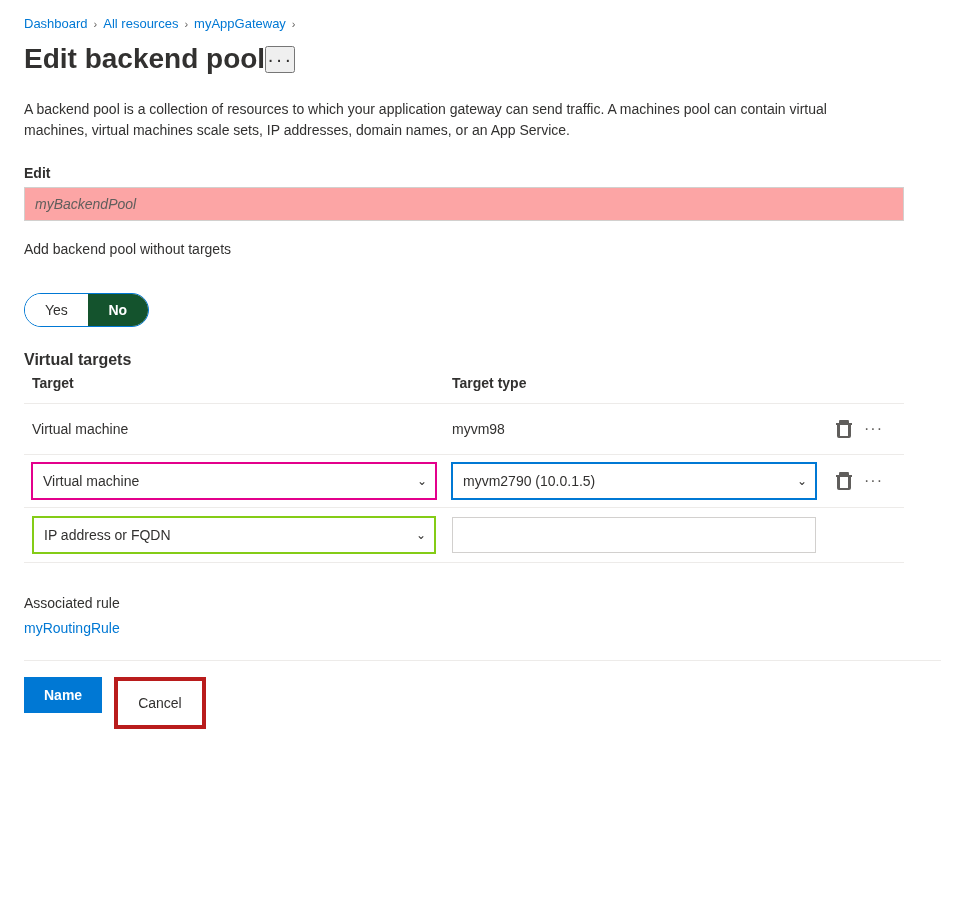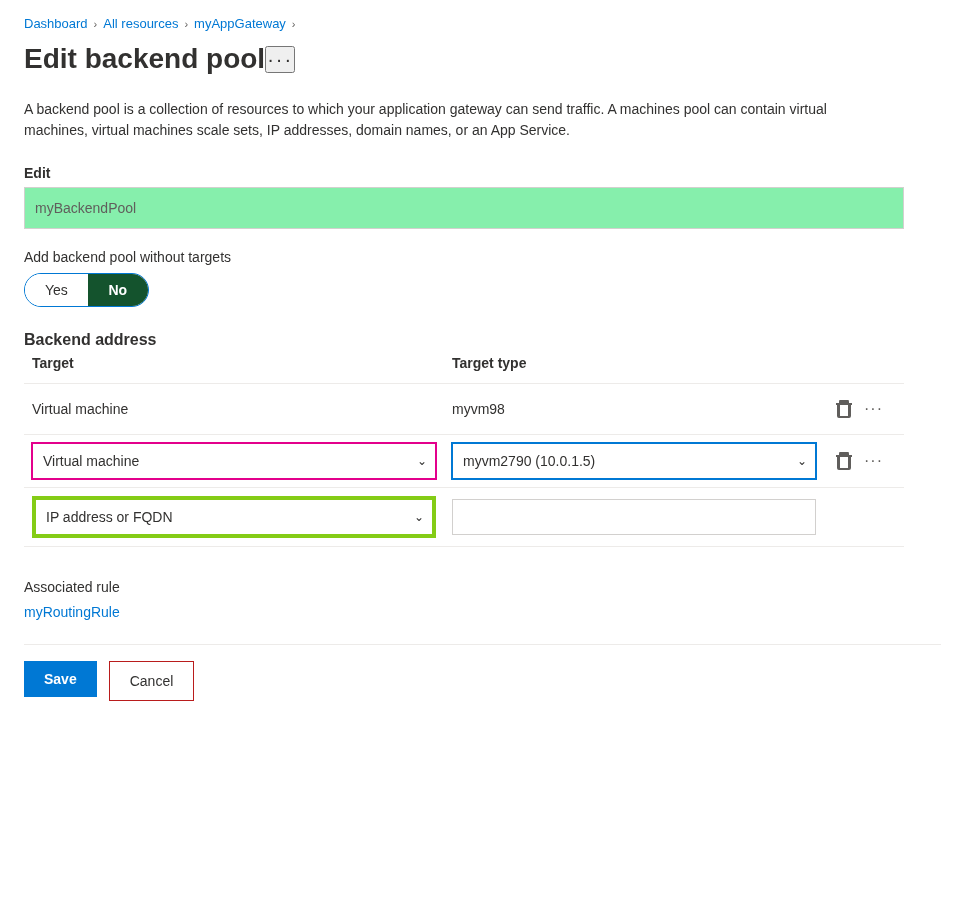--- a/index.html
+++ b/index.html
@@ -61,42 +61,44 @@
     }
     .field-label {
       font-size: 14px;
       font-weight: 600;
       color: #323130;
       margin-bottom: 6px;
     }
     .text-input {
       width: 100%;
       max-width: 880px;
-      padding: 20px 10px;
+      padding: 12px 10px;
       font-size: 14px;
       border: 1px solid #d2d0ce;
-      background: #86efac;
+      background: #fca5a5;
       color: #605e5c;
       height: 34px;
       outline: none;
+      font-style: italic;
     }
     .toggle-section {
       margin-bottom: 24px;
     }
     .toggle-label {
       font-size: 14px;
       color: #323130;
       margin-bottom: 8px;
     }
     .toggle-switch {
       display: inline-flex;
       border-radius: 20px;
       overflow: hidden;
       border: 1.5px solid #0078d4;
       height: 34px;
+      margin-top: 28px;
     }
     .toggle-option {
       padding: 6px 20px;
       font-size: 14px;
       cursor: pointer;
       display: flex;
       align-items: center;
       justify-content: center;
       min-width: 60px;
       transition: background 0.15s;
@@ -242,25 +244,25 @@
       border: none;
       padding: 8px 20px;
       font-size: 14px;
       font-weight: 600;
       cursor: pointer;
       height: 36px;
     }
     .btn-cancel {
       background: #fff;
       color: #323130;
-      border: 1px solid #b91c1c;
+      border: 4px solid #b91c1c;
       padding: 8px 20px;
       font-size: 14px;
       cursor: pointer;
-      height: 40px;
+      height: 52px;
     }
     .ellipsis-btn {
       font-size: 16px;
       letter-spacing: 1px;
       color: #605e5c;
       cursor: pointer;
       background: none;
       border: none;
     }
     .table-row-editable {
@@ -299,21 +301,21 @@
 
   <div class="toggle-section">
     <div class="toggle-label">Add backend pool without targets</div>
     <div class="toggle-switch">
       <div class="toggle-option inactive">Yes</div>
       <div class="toggle-option active">No</div>
     </div>
   </div>
 
   <div class="backend-targets-section">
-    <div class="section-title">Backend address</div>
+    <div class="section-title">Virtual targets</div>
 
     <div class="table-container">
 
       <div class="table-header">
         <div class="table-header-cell">Target</div>
         <div class="table-header-cell">Target type</div>
         <div class="table-header-cell"></div>
       </div>
 
       <div class="table-row">
@@ -353,21 +355,21 @@
             <svg width="16" height="18" viewBox="0 0 16 18" fill="none" xmlns="http://www.w3.org/2000/svg">
               <path d="M6 1h4a1 1 0 0 1 1 1v1H5V2a1 1 0 0 1 1-1zM3 3V2a3 3 0 0 1 3-3h4a3 3 0 0 1 3 3v1h3a1 1 0 1 1 0 2h-1v11a2 2 0 0 1-2 2H3a2 2 0 0 1-2-2V5H0a1 1 0 0 1 0-2h3zm1 2v11h8V5H4z" fill="#605e5c"></path>
             </svg>
           </button>
           <button class="ellipsis-btn">···</button>
         </div>
       </div>
 
       <div class="table-row-editable">
         <div class="table-cell" style="padding: 4px 8px;">
-          <div class="select-wrapper" style="border: 4px solid #84cc16;">
+          <div class="select-wrapper" style="border: 2px solid #84cc16;">
             <select>
               <option>IP address or FQDN</option>
               <option>Virtual machine</option>
             </select>
             <span class="chevron-icon">⌄</span>
           </div>
         </div>
         <div class="table-cell" style="padding: 4px 8px;">
           <input type="text" class="fqdn-input" placeholder="" style="">
         </div>
@@ -380,17 +382,17 @@
   </div>
 
   <div class="associated-rule-section">
     <div class="associated-rule-label">Associated rule</div>
     <a href="#" class="associated-rule-link">myRoutingRule</a>
   </div>
 
   <div class="divider"></div>
 
   <div class="footer-actions">
-    <button class="btn-save">Save</button>
+    <button class="btn-save">Name</button>
     <button class="btn-cancel">Cancel</button>
   </div>
 
 </div>
 
 </body></html>

